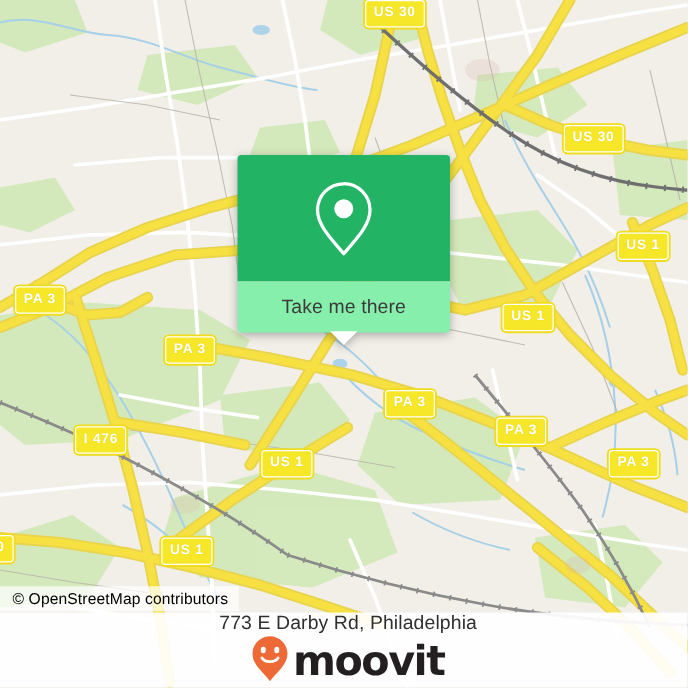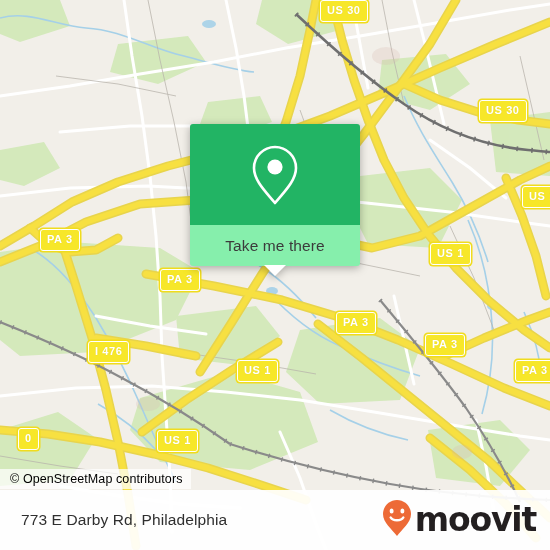--- a/index.html
+++ b/index.html
@@ -32,21 +32,20 @@
     color: #ffffff;
     font-family: "Liberation Sans", sans-serif;
     font-size: 11px;
     font-weight: bold;
     letter-spacing: 0.6px;
     line-height: 1;
     padding: 4px 6px 5px 6px;
     white-space: nowrap;
     box-shadow: 0 0 0 1.5px #f0dc1e;
     text-shadow: 0 0 1px rgba(180,160,0,.35);
-    margin-left: 28px;
   }
 
   
   #popup-card {
     position: absolute;
     left: 190px; top: 124px;
     width: 170px;
     border-radius: 3px;
     filter: drop-shadow(0 2px 4px rgba(0,0,0,0.30));
   }
@@ -100,20 +99,21 @@
   
   #bottom-bar {
     position: absolute;
     left: 0; bottom: 0;
     width: 550px; height: 60px;
     background: rgba(255,255,255,0.93);
     display: flex;
     align-items: center;
     justify-content: space-between;
     padding: 0 14px 0 21px;
+    flex-direction: column;
   }
   #bottom-address {
     color: #2f2f2f;
     font-size: 15.5px;
     font-family: "Liberation Sans", sans-serif;
     letter-spacing: 0.1px;
   }
   #moovit-logo {
     display: flex;
     align-items: center;

